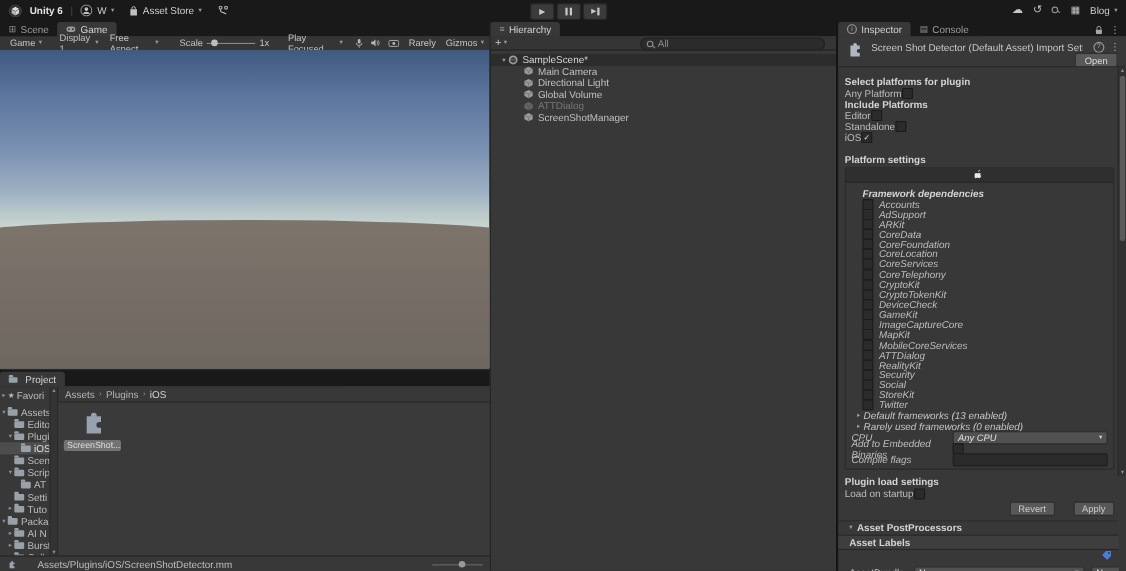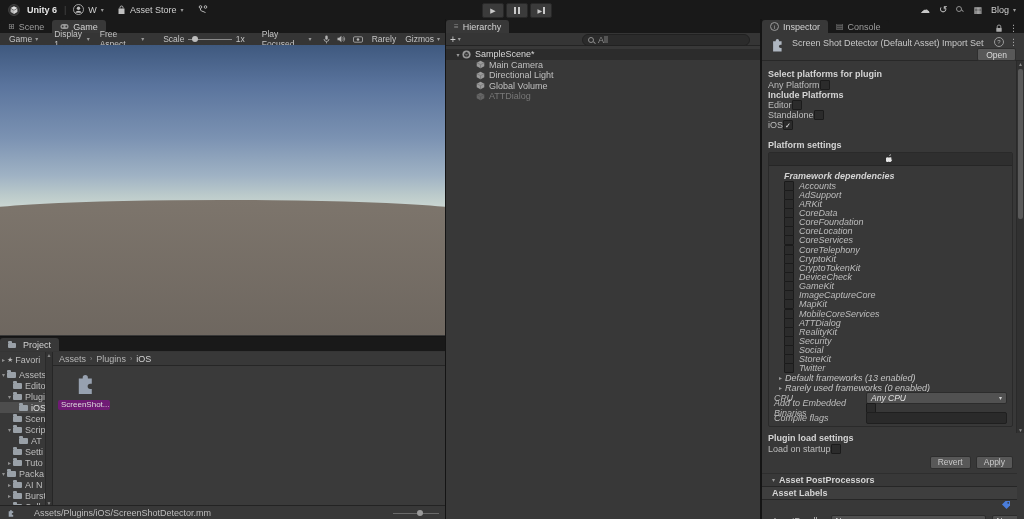--- a/index.html
+++ b/index.html
@@ -57,21 +57,21 @@
   .folder{flex:none;width:9px;height:6px;background:#99a0a7;border-radius:1px;position:relative;margin-right:3px;margin-top:1px;}
   .folder::before{content:"";position:absolute;left:0;top:-2px;width:4px;height:2px;background:#99a0a7;border-radius:1px 1px 0 0;}
   .star{color:#b8b8b8;font-size:7px;margin-right:2px;}
   #tree-scroll{position:absolute;right:0;top:0;bottom:0;width:6px;background:#333;border-left:1px solid #2a2a2a;
                display:flex;flex-direction:column;justify-content:space-between;align-items:center;color:#8a8a8a;font-size:5px;}
   #proj-main{flex:1;display:flex;flex-direction:column;}
   #breadcrumb{height:13px;background:#383838;border-bottom:1px solid #262626;display:flex;align-items:center;padding-left:6px;gap:4px;color:#b5b5b5;}
   #breadcrumb .bc-sep{color:#8a8a8a;font-size:7px;}
   #grid{flex:1;background:#3a3a3a;position:relative;}
   #file-tile{position:absolute;left:8px;top:6px;width:46px;display:flex;flex-direction:column;align-items:center;}
-  #file-label{margin-top:2px;background:#701a75;color:#dedede;border-radius:2px;padding:0 3px;height:10px;line-height:10px;
+  #file-label{margin-top:2px;background:#737373;color:#dedede;border-radius:2px;padding:0 3px;height:10px;line-height:10px;
               font-size:8px;max-width:46px;overflow:hidden;white-space:nowrap;}
   #proj-footer{position:absolute;left:0;bottom:0;right:0;height:14px;background:#383838;border-top:1px solid #232323;
                display:flex;align-items:center;padding:0 6px;gap:19px;color:#bdbdbd;}
   #zoom-slider{margin-left:auto;width:46px;height:1px;background:#6a6a6a;position:relative;}
   #zoom-slider .knob{position:absolute;left:24px;top:-2.5px;width:6px;height:6px;border-radius:50%;background:#9a9a9a;}
   
   #mid-col{left:446px;top:19px;width:314px;height:500px;background:#383838;border-right:1px solid #141414;}
   #hier-toolbar{height:12px;padding:0 4px;position:relative;}
   #hier-search{position:absolute;left:136px;right:10px;top:1px;}
   #hier-tree{padding-top:3px;}
@@ -106,21 +106,21 @@
   .dropdown{background:#515151;border:1px solid #2c2c2c;border-radius:2px;height:10px;flex:1;
             display:flex;align-items:center;padding:0 4px;color:#e0e0e0;font-size:8.5px;}
   .dropdown .arw{margin-left:auto;color:#cfcfcf;}
   .textfield{background:#2a2a2a;border:1px solid #1f1f1f;border-radius:2px;height:10px;flex:1;}
   #platform-box{border:1px solid #2a2a2a;border-radius:2px;margin-top:1px;font-style:italic;}
   #apple-strip{height:12px;background:#2f2f2f;border-bottom:1px solid #262626;display:flex;align-items:center;justify-content:center;}
   .fw-row{height:9.15px;display:flex;align-items:center;gap:5px;padding-left:15px;color:#bdbdbd;}
   .fold{height:10px;display:flex;align-items:center;gap:3px;padding-left:10px;color:#c4c4c4;}
   .fold .chev{font-size:6px;color:#9a9a9a;}
   .boxrow{padding:0 5px;}
-  .btnrow{height:13px;display:flex;justify-content:flex-end;align-items:center;gap:5px;margin-top:2px;}
+  .btnrow{height:13px;display:flex;justify-content:flex-end;align-items:center;gap:17px;margin-top:2px;}
   .btn{background:#585858;border:1px solid #2e2e2e;border-radius:2px;height:11px;padding:0 7px;color:#c9c9c9;
        display:inline-flex;align-items:center;font-size:8.5px;}
   .fullbleed{margin-left:-6px;margin-right:-4px;padding-left:10px;padding-right:4px;}
   #postproc{height:12px;border-top:1px solid #2e2e2e;display:flex;align-items:center;gap:4px;margin-top:4px;}
   #asset-labels-bar{height:12px;background:#3e3e3e;border-top:1px solid #262626;border-bottom:1px solid #262626;
                     display:flex;align-items:center;}
   #tagrow{height:11px;display:flex;align-items:center;justify-content:flex-end;padding-right:2px;}
   #ab-row{height:12px;display:flex;align-items:center;margin-top:4px;}
   #ab-row .dd1{width:155px;margin-left:8px;flex:none;display:flex;}
   #ab-row .dd2{flex:1;margin-left:6px;display:flex;}
@@ -479,20 +479,31 @@
         <span class="chev" style="margin-left: 22px;"></span>
         <span class="gicon">
           <svg width="9" height="9" viewBox="0 0 10 10">
             <polygon points="5,0.8 9.2,3 9.2,7 5,9.2 0.8,7 0.8,3" fill="#9a9a9a"></polygon>
             <polyline points="0.8,3 5,5.2 9.2,3" fill="none" stroke="#6c6c6c" stroke-width="0.7"></polyline>
             <line x1="5" y1="5.2" x2="5" y2="9.2" stroke="#6c6c6c" stroke-width="0.7"></line>
           </svg>
         </span>
         <span>ATTDialog</span>
       </div>
+      <div class="hrow">
+        <span class="chev" style="margin-left: 22px;"></span>
+        <span class="gicon">
+          <svg width="9" height="9" viewBox="0 0 10 10">
+            <polygon points="5,0.8 9.2,3 9.2,7 5,9.2 0.8,7 0.8,3" fill="#9a9a9a"></polygon>
+            <polyline points="0.8,3 5,5.2 9.2,3" fill="none" stroke="#6c6c6c" stroke-width="0.7"></polyline>
+            <line x1="5" y1="5.2" x2="5" y2="9.2" stroke="#6c6c6c" stroke-width="0.7"></line>
+          </svg>
+        </span>
+        <span>ScreenShotManager</span>
+      </div>
     </div>
 </div>
 
 <div id="right-col" class="abs">
   <div class="tabrow" id="insp-tabrow">
     <span class="tab active">
       <span class="helpcirc" style="width:7px;height:7px;">i</span>
       <span>Inspector</span>
     </span>
     <span class="tab">

